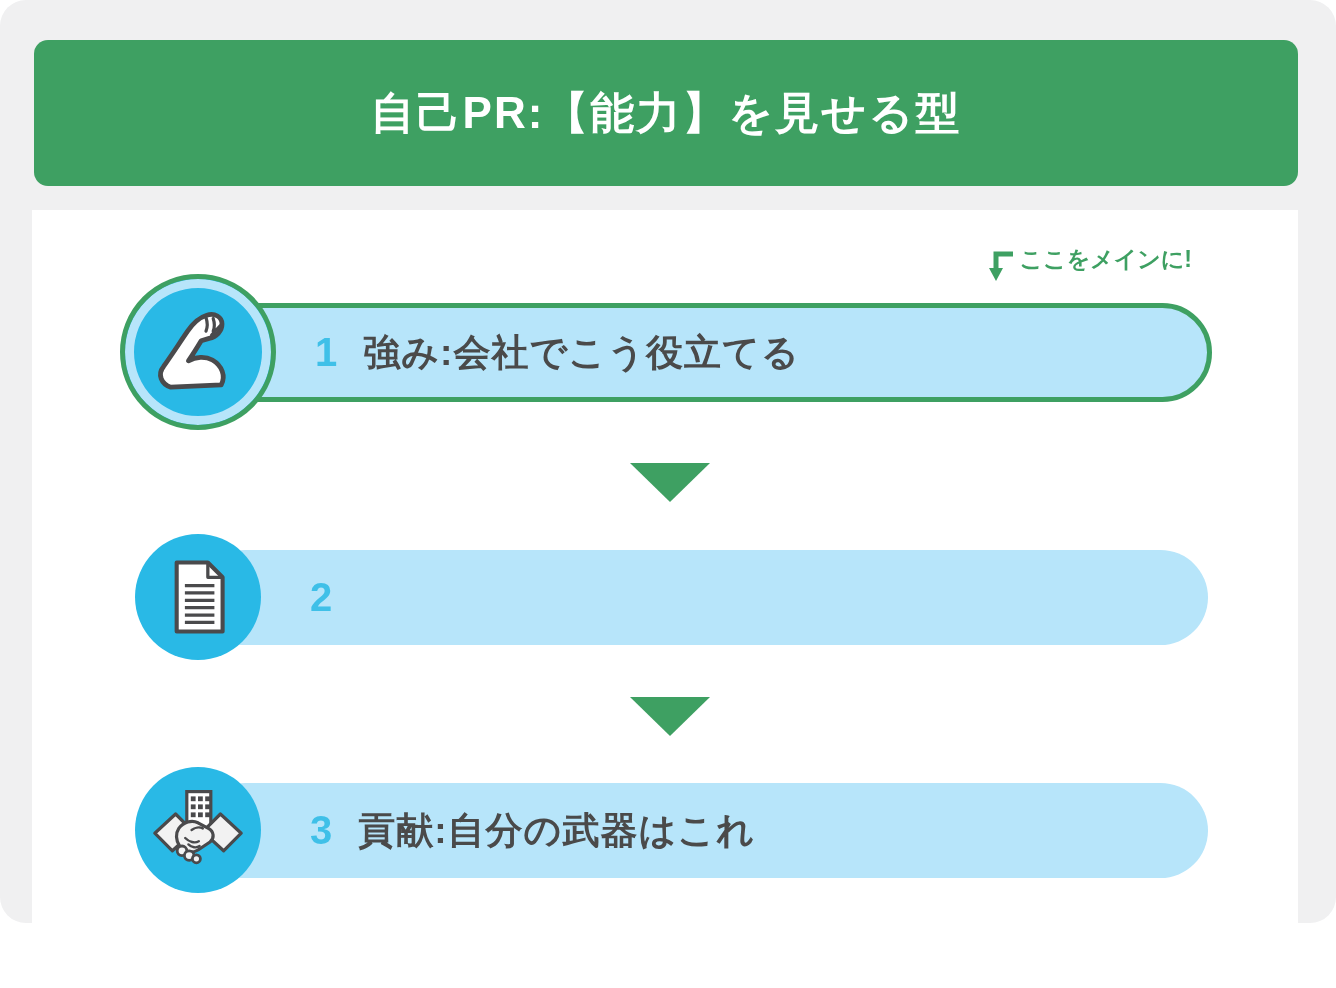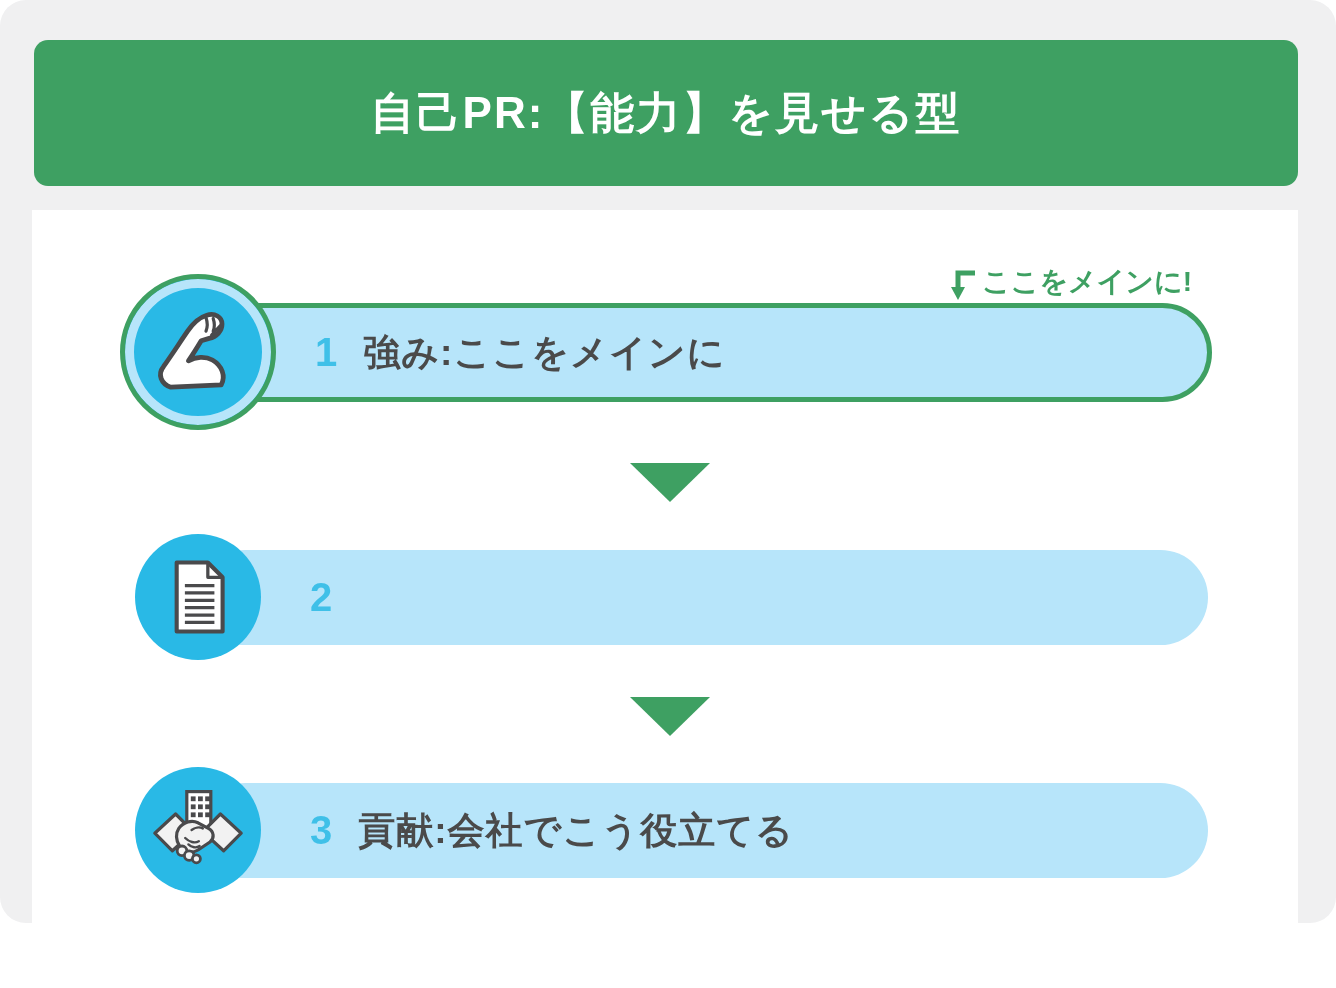--- a/index.html
+++ b/index.html
@@ -97,24 +97,24 @@
     width: 0; height: 0;
     border-left: 40px solid transparent;
     border-right: 40px solid transparent;
     border-top: 39px solid #3ea062;
   }
   .arrow-1 { left: 630px; top: 463px; }
   .arrow-2 { left: 630px; top: 697px; }
   
   .annotation {
     position: absolute;
-    top: 263px; right: 144px;
+    top: 244px; right: 144px;
     display: flex; align-items: flex-start; gap: 6px;
     color: #3ea062;
-    font-size: 28px;
+    font-size: 23px;
     font-weight: bold;
   }
   .annotation svg { margin-top: 5px; }
 </style>
 </head>
 <body>
 
 <div class="canvas">
 
   <div class="header">
@@ -126,21 +126,21 @@
   <div class="annotation">
     <svg width="26" height="34" viewBox="0 0 26 34">
       <path d="M25,5 H8 V20" fill="none" stroke="#3ea062" stroke-width="5"></path>
       <path d="M1,19 H15 L8,32 Z" fill="#3ea062"></path>
     </svg>
     <span>ここをメインに!</span>
   </div>
 
   <div class="pill pill-1">
     <span class="step-number">1</span>
-    <span class="step-label">強み:ここをメインに</span>
+    <span class="step-label">強み:会社でこう役立てる</span>
   </div>
   <div class="icon-circle circle-1">
     <svg width="96" height="96" viewBox="0 0 120 120">
       <path d="M26,104 C14,100 9,88 17,78 C27,64 38,47 47,34 C53,25 61,17 71,14 C81,11 90,16 90,25 C90,34 83,41 74,43 L64,46 C58,56 53,64 48,71 C57,66 69,65 78,70 C90,77 95,90 89,101 L26,104 Z" fill="#ffffff" stroke="#4a4a4c" stroke-width="6" stroke-linejoin="round"></path>
       <path d="M70,17 C72,23 72,29 70,34 M79,18 C81,24 81,29 79,34 M88,27 L77,39" fill="none" stroke="#4a4a4c" stroke-width="4" stroke-linecap="round"></path>
     </svg>
   </div>
 
   <div class="down-arrow arrow-1"></div>
 
@@ -152,21 +152,21 @@
       <path d="M24,8 H62 L80,26 V92 H24 Z" fill="#ffffff" stroke="#4a4a4c" stroke-width="5" stroke-linejoin="round"></path>
       <path d="M62,8 V26 H80" fill="none" stroke="#4a4a4c" stroke-width="4" stroke-linejoin="round"></path>
       <path d="M34,36 H70 M34,45 H70 M34,54 H70 M34,63 H70 M34,72 H70 M34,81 H70" fill="none" stroke="#4a4a4c" stroke-width="4"></path>
     </svg>
   </div>
 
   <div class="down-arrow arrow-2"></div>
 
   <div class="pill pill-3">
     <span class="step-number">3</span>
-    <span class="step-label">貢献:会社でこう役立てる</span>
+    <span class="step-label">貢献:自分の武器はこれ</span>
   </div>
   <div class="icon-circle circle-3">
     <svg width="96" height="96" viewBox="0 0 120 120">
 
       <rect x="46" y="12" width="30" height="50" fill="#ffffff" stroke="#4a4a4c" stroke-width="4"></rect>
       <rect x="51" y="18" width="6" height="6" fill="#4a4a4c"></rect>
       <rect x="60" y="18" width="6" height="6" fill="#4a4a4c"></rect>
       <rect x="69" y="18" width="6" height="6" fill="#4a4a4c"></rect>
       <rect x="51" y="28" width="6" height="6" fill="#4a4a4c"></rect>
       <rect x="60" y="28" width="6" height="6" fill="#4a4a4c"></rect>

